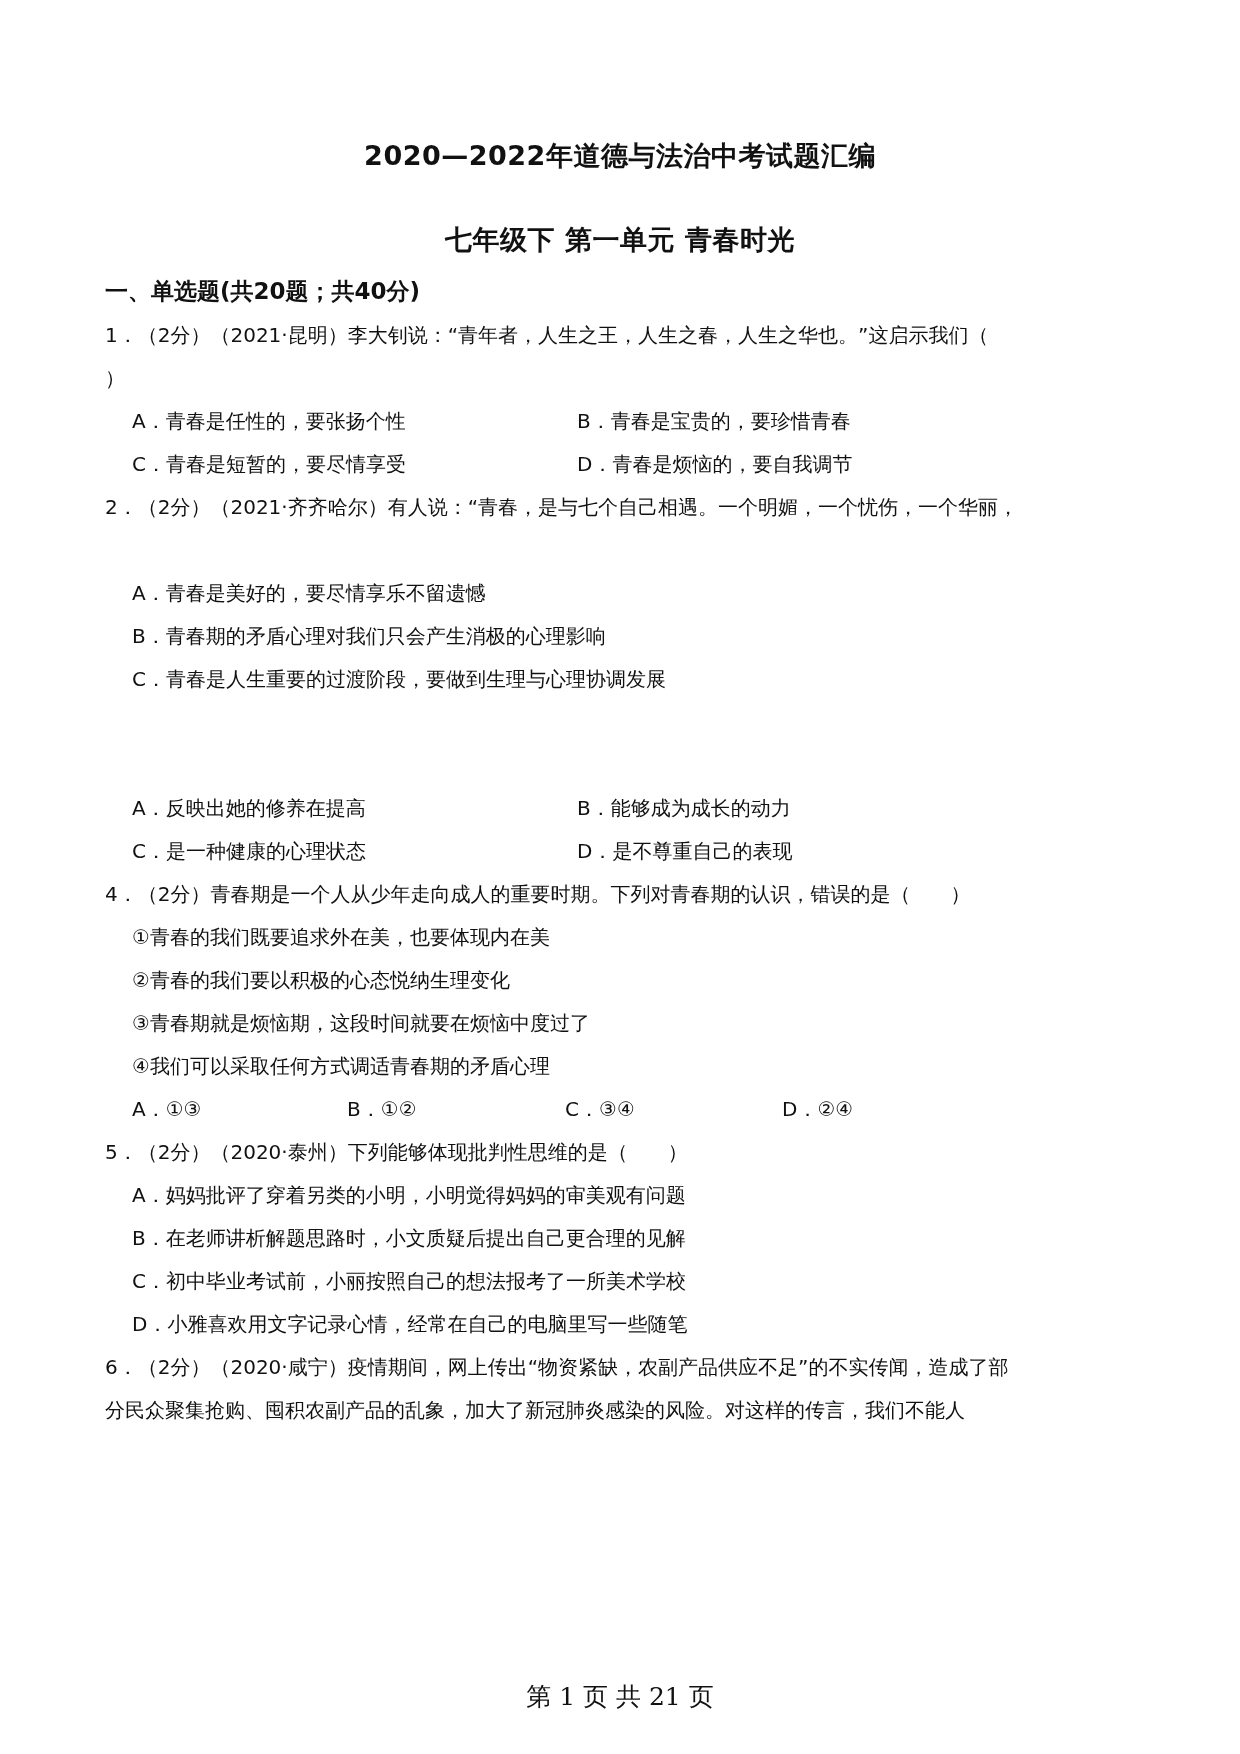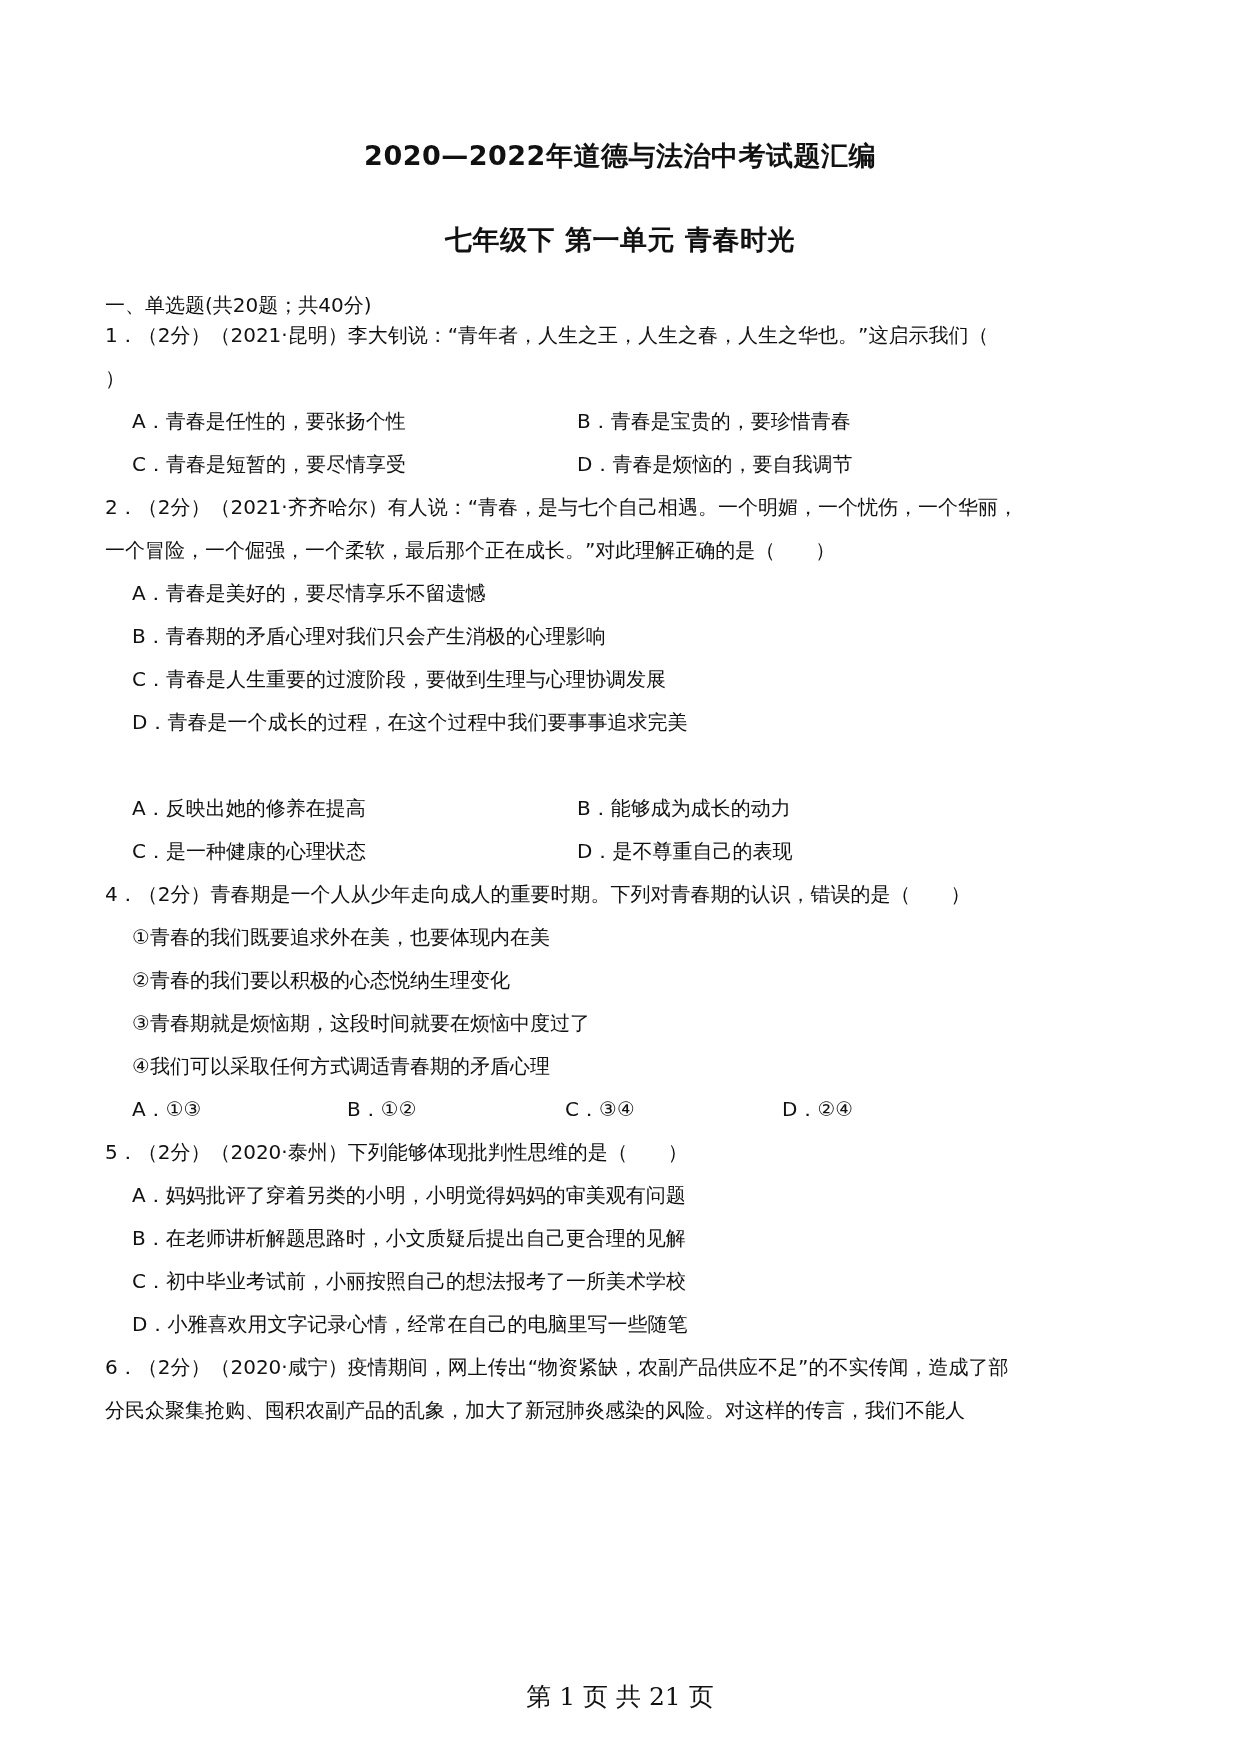--- a/index.html
+++ b/index.html
@@ -27,23 +27,23 @@
       text-align: center;
       font-weight: bold;
       font-size: 27px;
       letter-spacing: 0.5px;
     }
     .title-main { top: 138px; }
     .title-sub  { top: 222px; }
     .section-heading {
       position: absolute;
       left: 105px;
-      top: 292px;
-      font-weight: normal;
-      font-size: 20px;
+      top: 276px;
+      font-weight: bold;
+      font-size: 23px;
     }
     .line {
       position: absolute;
       left: 105px;
       font-size: 20px;
       white-space: nowrap;
       line-height: 28px;
     }
     .indent { left: 132px; }
     .col2 { left: 565px; margin-left: 12px; }
@@ -70,25 +70,23 @@
   <div class="section-heading">一、单选题(共20题；共40分)</div>
 
   <div class="line" style="top:321px">1．（2分）（2021·昆明）李大钊说：“青年者，人生之王，人生之春，人生之华也。”这启示我们（</div>
   <div class="line" style="top:364px">）</div>
   <div class="line indent" style="top:407px">A．青春是任性的，要张扬个性</div>
   <div class="line col2" style="top:407px">B．青春是宝贵的，要珍惜青春</div>
   <div class="line indent" style="top:450px">C．青春是短暂的，要尽情享受</div>
   <div class="line col2" style="top:450px">D．青春是烦恼的，要自我调节</div>
 
   <div class="line" style="top:493px">2．（2分）（2021·齐齐哈尔）有人说：“青春，是与七个自己相遇。一个明媚，一个忧伤，一个华丽，</div>
-  <div class="line" style="top:536px">一个冒险，一个倔强，一个柔软，最后那个正在成长。”对此理解正确的是（　　）</div>
   <div class="line indent" style="top:622px">B．青春期的矛盾心理对我们只会产生消极的心理影响</div>
   <div class="line indent" style="top:579px">A．青春是美好的，要尽情享乐不留遗憾</div>
   <div class="line indent" style="top:665px">C．青春是人生重要的过渡阶段，要做到生理与心理协调发展</div>
-  <div class="line indent" style="top:708px">D．青春是一个成长的过程，在这个过程中我们要事事追求完美</div>
 
   <div class="line indent" style="top:794px">A．反映出她的修养在提高</div>
   <div class="line col2" style="top:794px">B．能够成为成长的动力</div>
   <div class="line indent" style="top:837px">C．是一种健康的心理状态</div>
   <div class="line col2" style="top:837px">D．是不尊重自己的表现</div>
 
   <div class="line" style="top:880px">4．（2分）青春期是一个人从少年走向成人的重要时期。下列对青春期的认识，错误的是（　　）</div>
   <div class="line indent" style="top:966px">②青春的我们要以积极的心态悦纳生理变化</div>
   <div class="line indent" style="top:923px">①青春的我们既要追求外在美，也要体现内在美</div>
   <div class="line indent" style="top:1009px">③青春期就是烦恼期，这段时间就要在烦恼中度过了</div>

